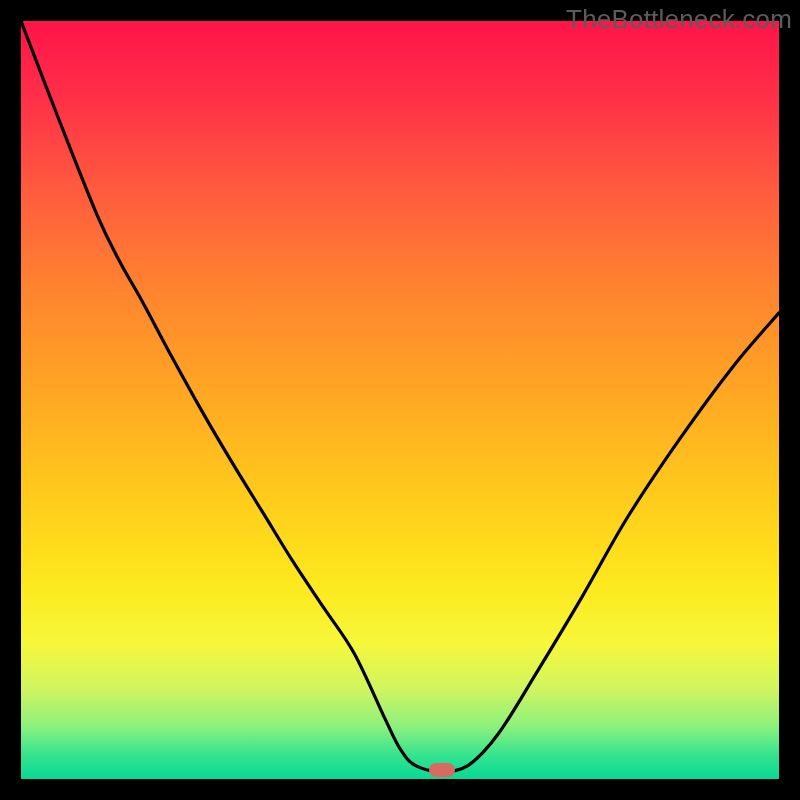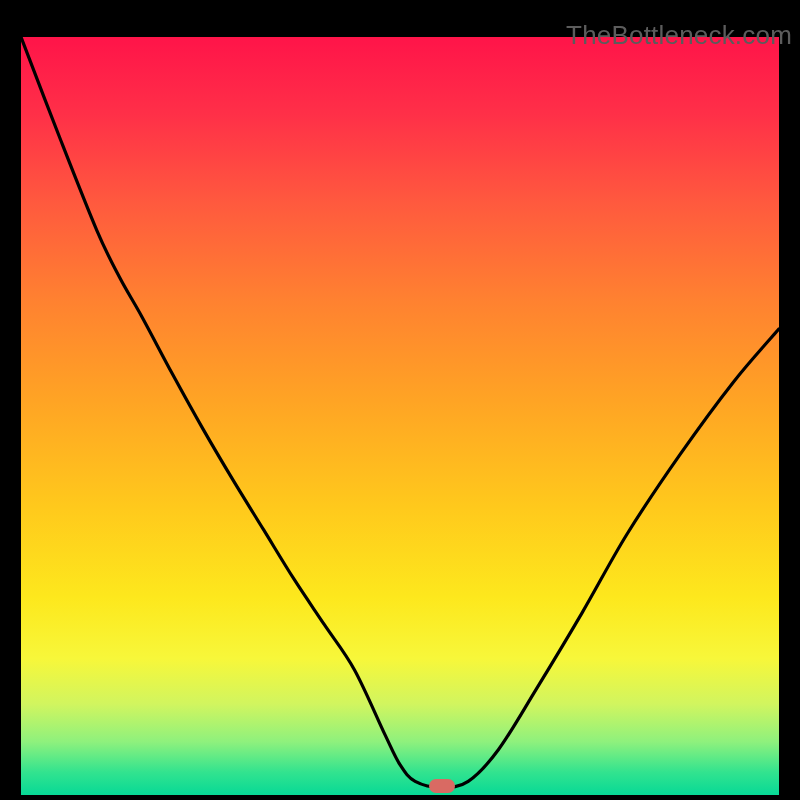--- a/index.html
+++ b/index.html
@@ -9,21 +9,20 @@
     height: 800px;
     background: #000;
     overflow: hidden;
     font-family: Arial, Helvetica, sans-serif;
   }
   .frame {
     position: relative;
     width: 800px;
     height: 652px;
     background: #000;
-    margin-top: 16px;
   }
   .watermark {
     position: absolute;
     top: 4px;
     right: 8px;
     color: #5c5c5c;
     font-size: 26px;
     font-weight: 500;
     letter-spacing: 0.2px;
     z-index: 5;

